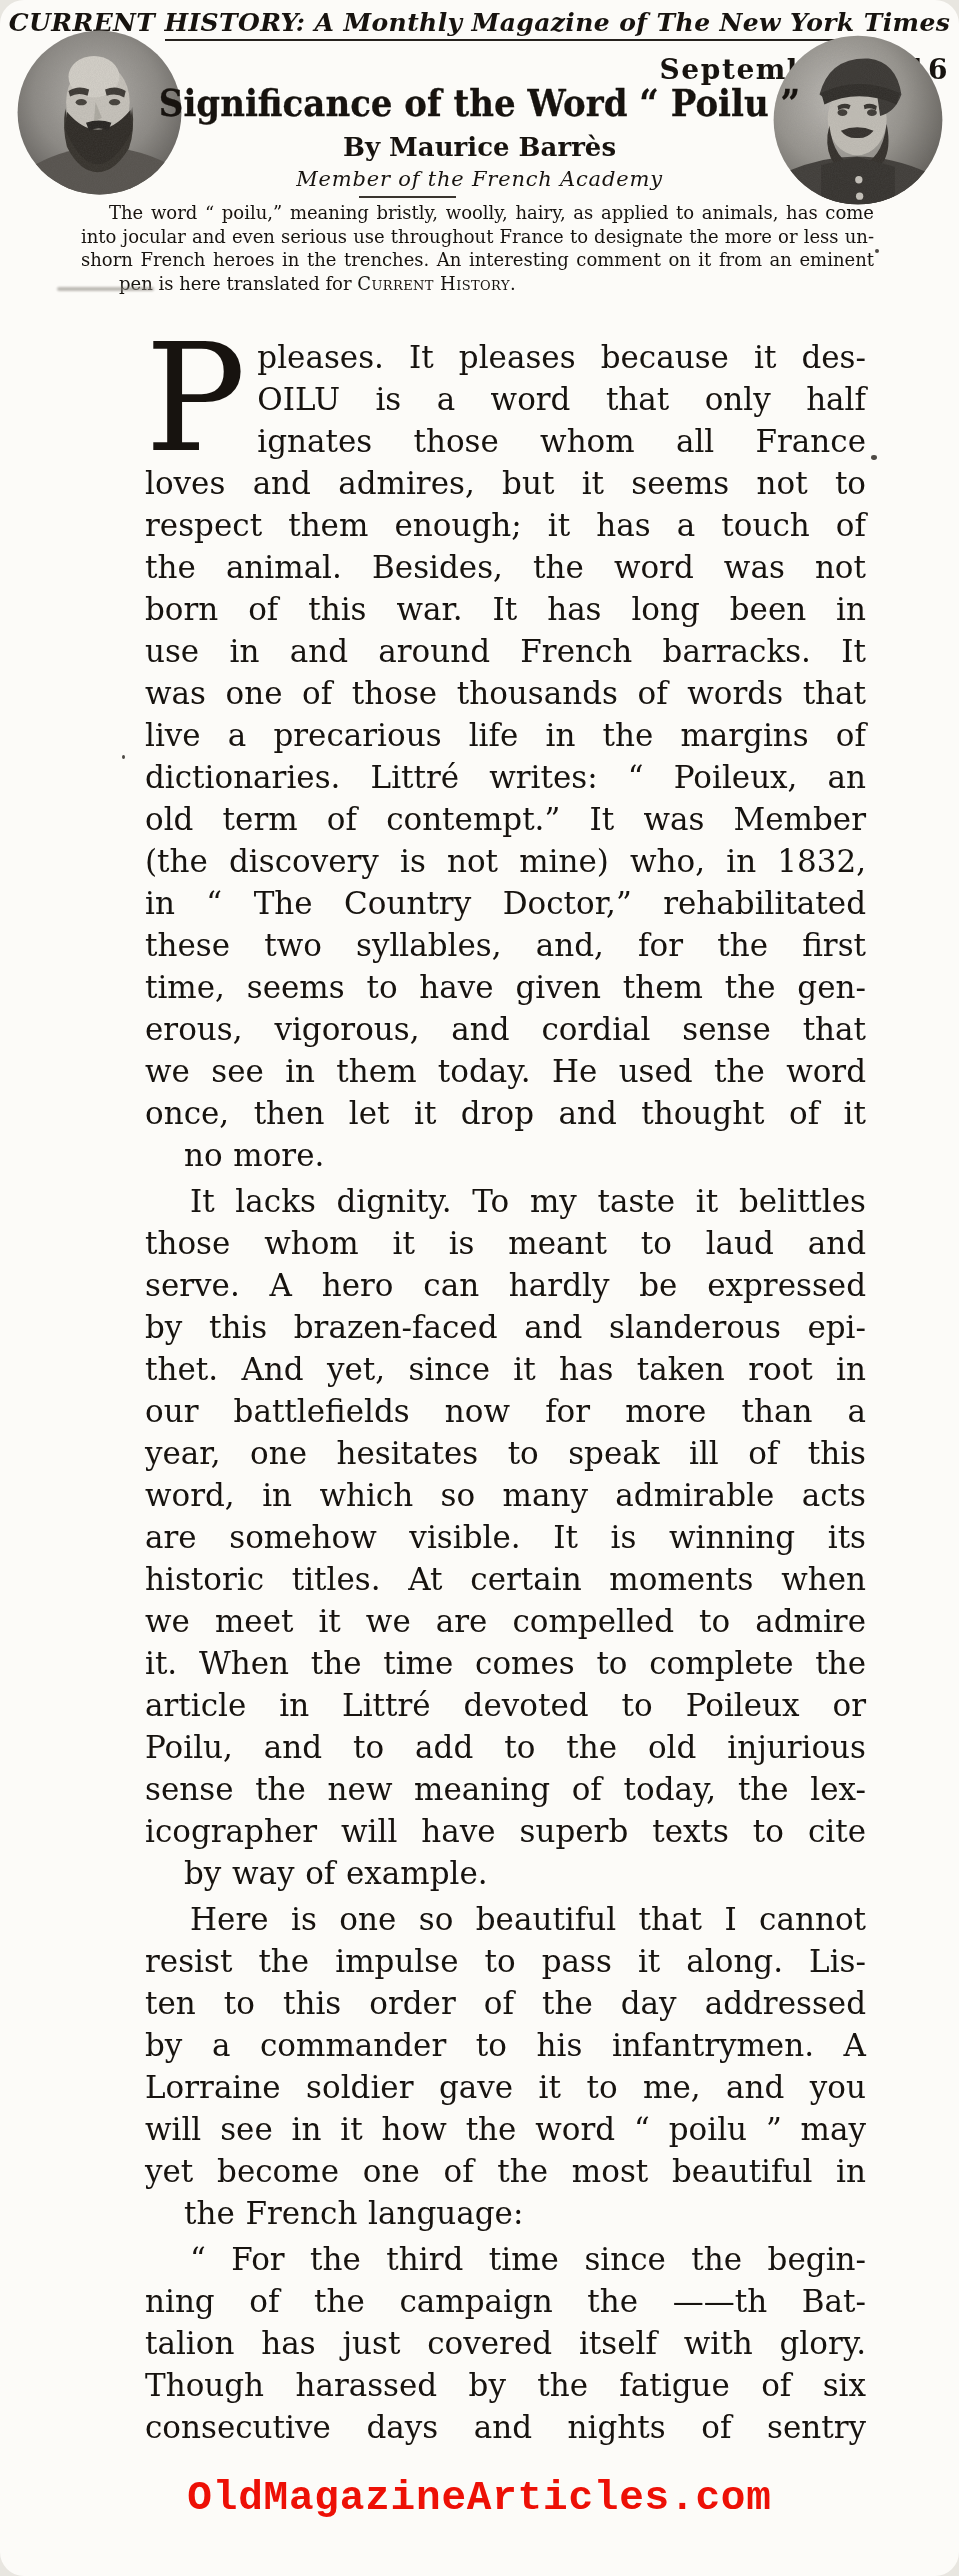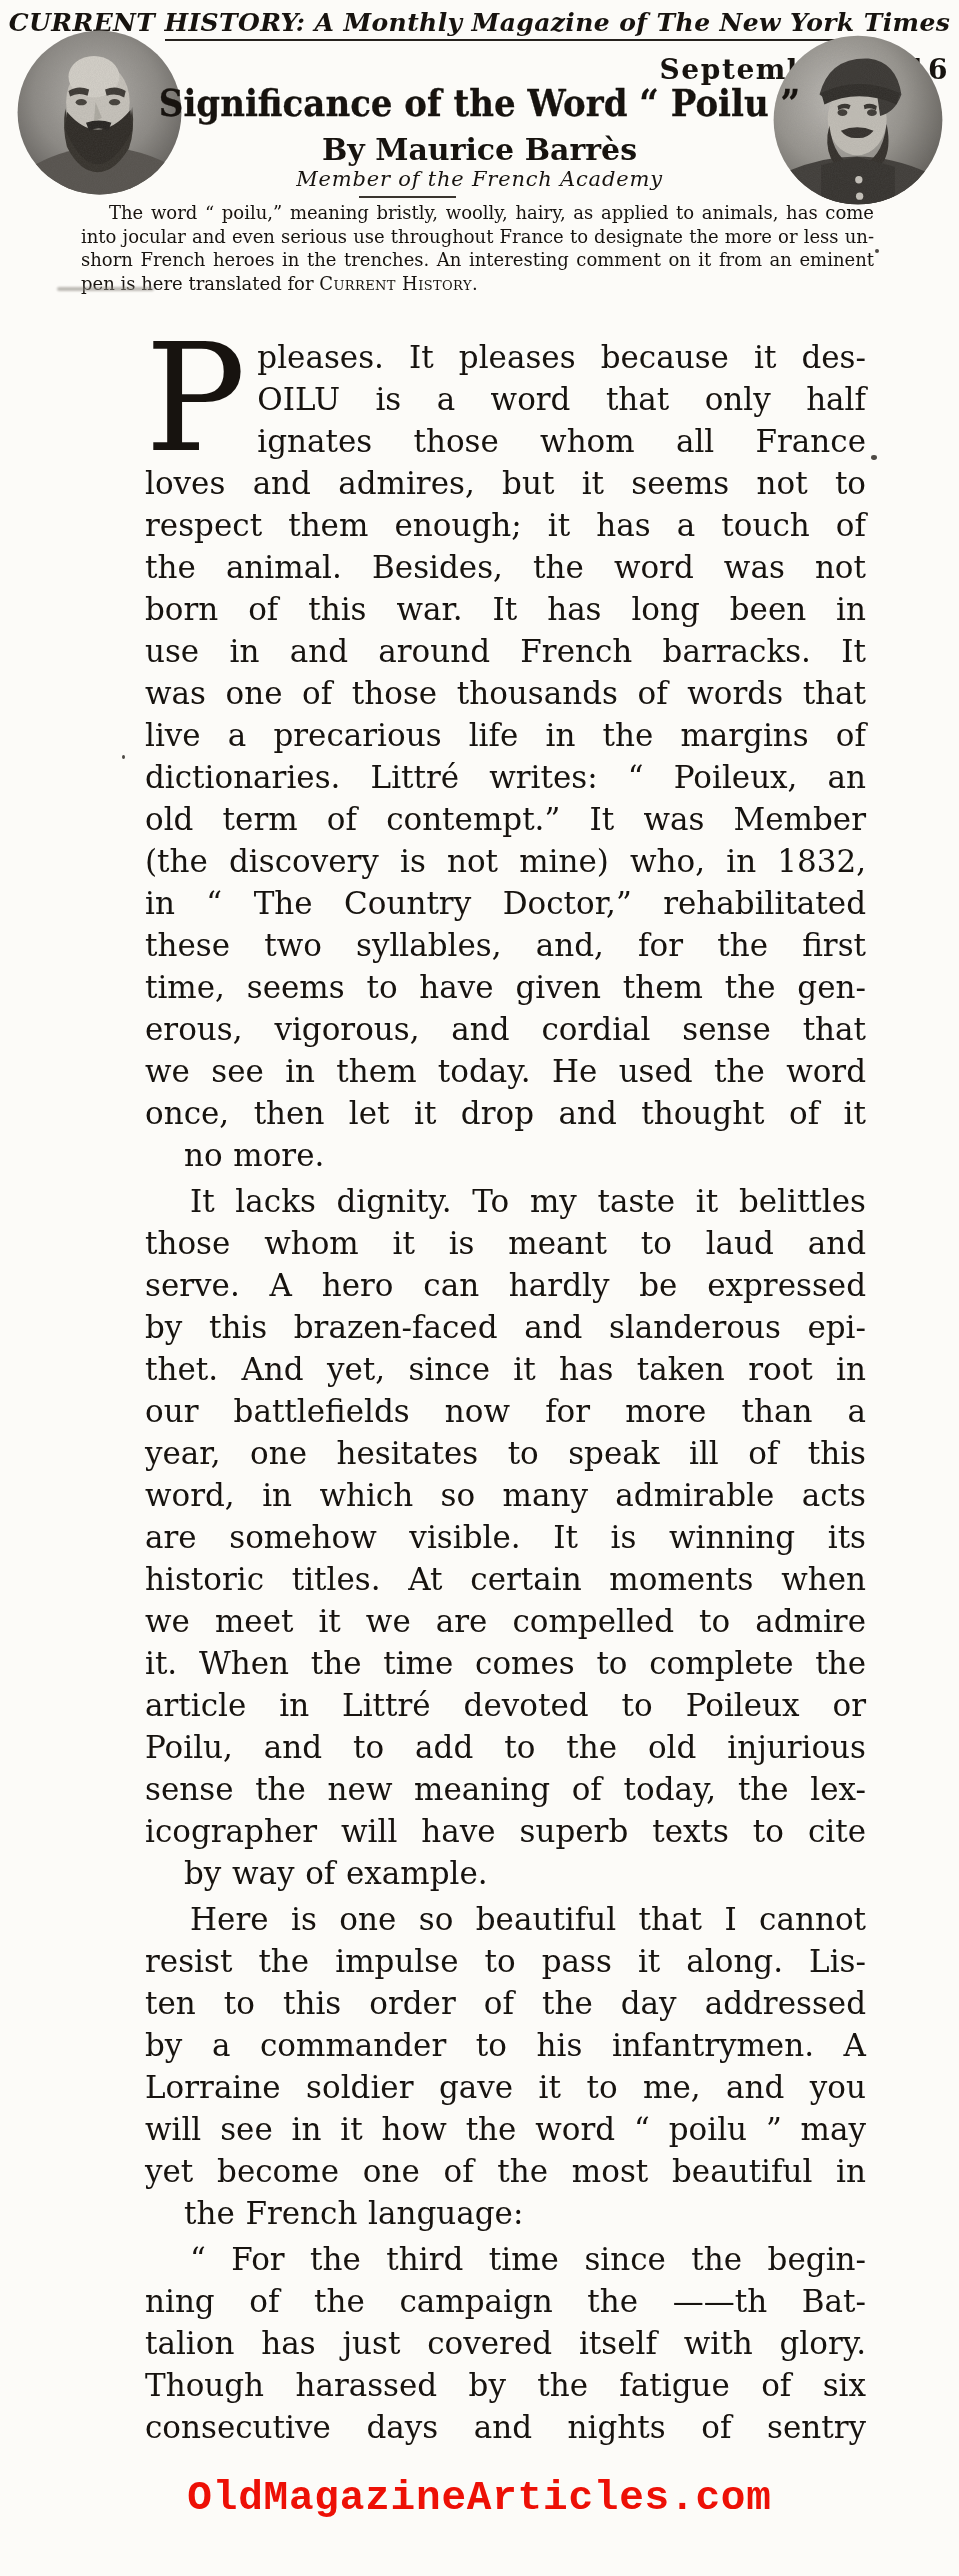--- a/index.html
+++ b/index.html
@@ -5,20 +5,21 @@
   html,body{margin:0;padding:0;}
   body{background:#e8e6e0;}
   .page{
     position:relative;
     width:959px;height:2576px;
     margin:0 auto;
     background:#fcfbf8;
     color:#17130f;
     font-family:"DejaVu Serif", serif;
     overflow:hidden;
+    border-radius:24px;
   }
   
   .masthead{
     position:absolute;top:8px;left:0;width:959px;
     text-align:center;
     font-style:italic;font-weight:bold;
     font-size:25px;letter-spacing:0.4px;
     white-space:nowrap;
   }
   .masthead-rule{
@@ -34,21 +35,21 @@
   .article-title{
     position:absolute;top:81px;left:0;width:959px;
     text-align:center;
     font-weight:bold;font-size:37px;
     transform:scaleX(.92);transform-origin:50% 50%;
     white-space:nowrap;
     -webkit-text-stroke:0.3px #17130f;
   }
   .byline{
     position:absolute;top:132px;left:0;width:959px;
-    text-align:center;font-weight:bold;font-size:30px;
+    text-align:center;font-weight:bold;font-size:26px;
     white-space:nowrap;
   }
   .byline-subtitle{
     position:absolute;top:167px;left:0;width:959px;
     text-align:center;font-style:italic;font-size:21px;
     letter-spacing:0.8px;white-space:nowrap;
   }
   .byline-rule{
     position:absolute;top:196px;left:359px;width:97px;height:1.6px;
     background:#3a352f;
@@ -56,21 +57,21 @@
   .portrait{position:absolute;border-radius:50%;}
   .portrait.left{top:29px;left:16px;width:167px;height:167px;}
   .portrait.right{top:34px;left:772px;width:172px;height:172px;}
   
   .lead-in{
     position:absolute;top:201px;left:81px;width:793px;
     font-size:18px;line-height:23.6px;
   }
   .lead-line{text-align:justify;text-align-last:justify;}
   .lead-line.first{padding-left:28px;}
-  .lead-line.flush{text-align-last:left;}
+  .lead-line.flush{text-align-last:left;margin-left:38px;}
   .smallcaps{font-variant:small-caps;letter-spacing:0.4px;}
   
   .article-body{
     position:absolute;top:336px;left:145px;width:721px;
     font-size:31px;line-height:42px;
     word-spacing:0.8px;
   }
   .paragraph{margin:0 0 4px 0;}
   .paragraph::after{content:"";display:block;clear:both;}
   .line{text-align:justify;text-align-last:justify;}

